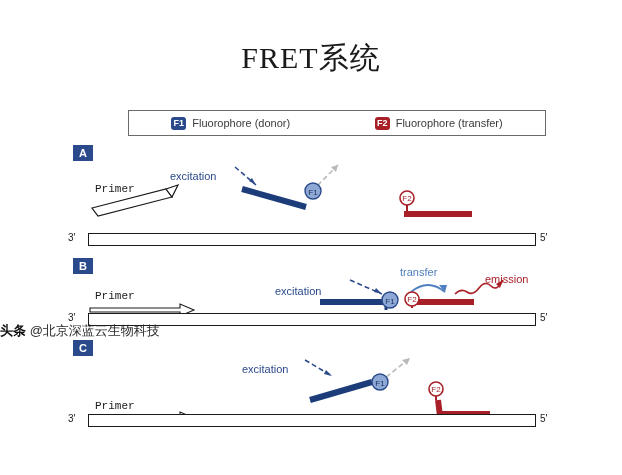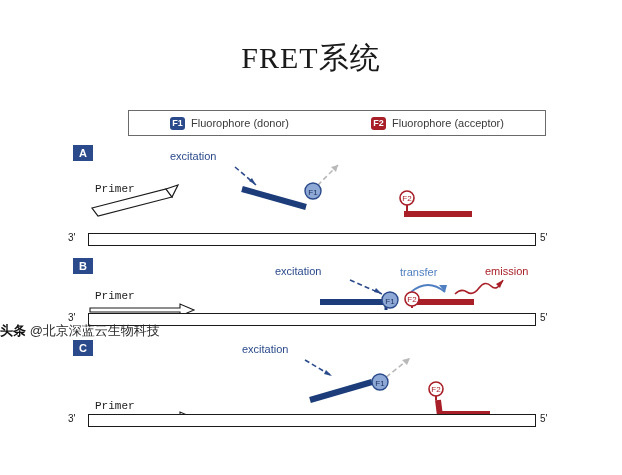--- a/index.html
+++ b/index.html
@@ -111,32 +111,34 @@
     position: absolute;
     font-size: 11px;
     color: #1a1a1a;
     font-family: Liberation Mono, monospace;
   }
   .excitation-label {
     position: absolute;
     font-size: 11px;
     color: #2b4a8b;
     font-family: "Liberation Sans", sans-serif;
+    margin-top: 20px;
   }
   .transfer-label {
     position: absolute;
     font-size: 11px;
     color: #4f7fc0;
     font-family: "Liberation Sans", sans-serif;
   }
   .emission-label {
     position: absolute;
     font-size: 11px;
     color: #a81f28;
     font-family: "Liberation Sans", sans-serif;
+    margin-top: 8px;
   }
   svg { position: absolute; left: 0; top: 0; overflow: visible; }
 
   
   #footer {
     position: absolute;
     left: 0;
     bottom: 6px;
     width: 622px;
     font-size: 13px;
@@ -155,21 +157,21 @@
 
   <div id="title">FRET系统</div>
 
   <div id="legend">
     <div class="legend-entry">
       <span class="chip donor">F1</span>
       <span>Fluorophore (donor)</span>
     </div>
     <div class="legend-entry">
       <span class="chip acceptor">F2</span>
-      <span>Fluorophore (acceptor)</span>
+      <span>Fluorophore (transfer)</span>
     </div>
   </div>
 
   <div class="panel" id="panel-a">
     <div class="panel-tag" style="top:0px;">A</div>
 
     <div class="excitation-label" style="left:110px; top:5px;">excitation</div>
     <div class="primer-label" style="left:35px; top:38px;">Primer</div>
 
     <svg width="500" height="105">

